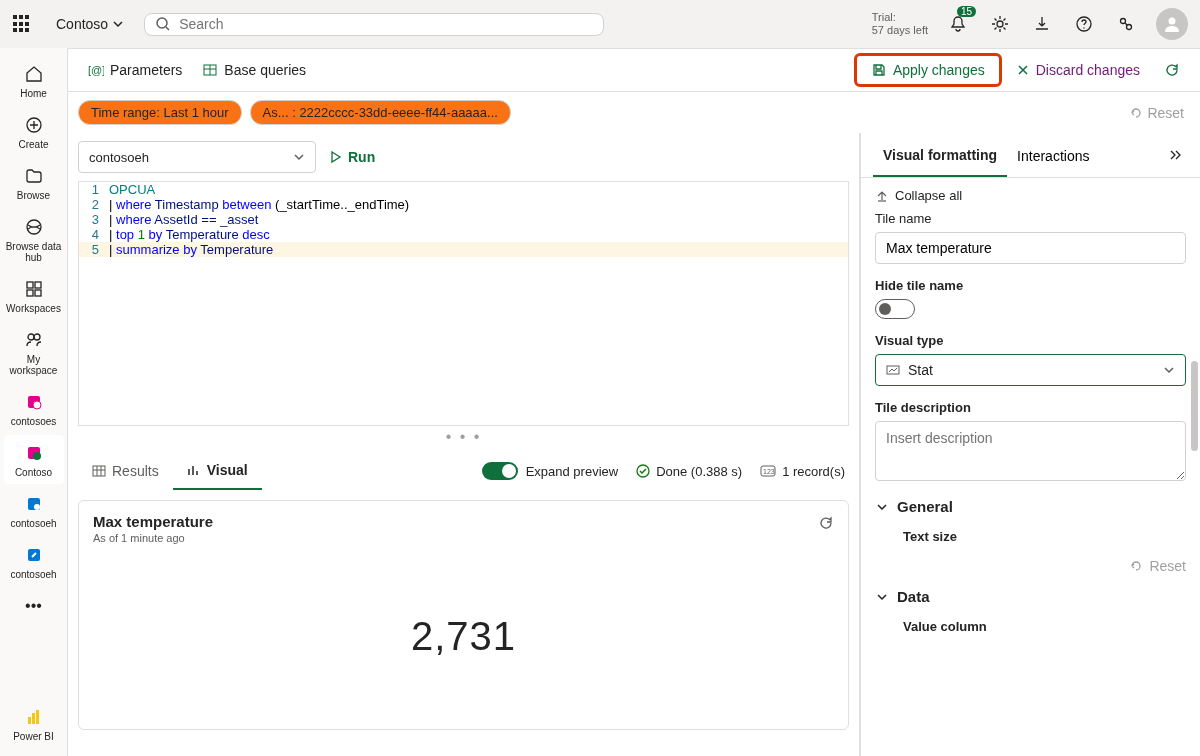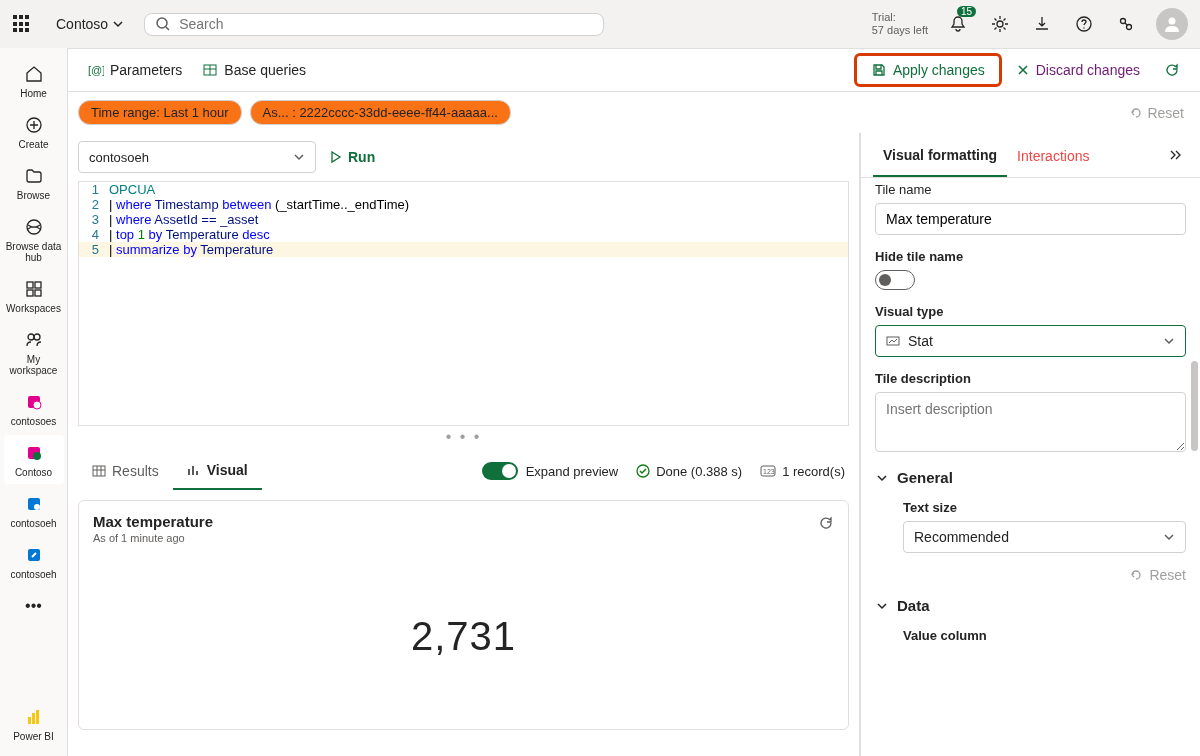--- a/index.html
+++ b/index.html
@@ -57,21 +57,21 @@
 .records { margin-left: 18px; display: flex; align-items: center; gap: 6px; font-size: 13px; margin-right: 4px; }
 
 .visual-card { border: 1px solid #e1dfdd; border-radius: 6px; margin-top: 10px; padding: 12px 14px; height: 230px; position: relative; }
 .visual-title { font-size: 15px; font-weight: 600; }
 .visual-sub { font-size: 11px; color: #605e5c; margin-top: 2px; }
 .refresh-icon { position: absolute; top: 14px; right: 14px; cursor: pointer; }
 .stat-value { font-size: 40px; text-align: center; margin-top: 70px; letter-spacing: 1px; }
 
 .right-pane { width: 340px; display: flex; flex-direction: column; overflow: hidden; border-left: 1px solid #e1dfdd; }
 .rp-tabs { display: flex; align-items: center; border-bottom: 1px solid #e1dfdd; padding: 0 12px; }
-.rp-tab { padding: 14px 10px 12px 10px; font-size: 14px; cursor: pointer; color: #ef4444; }
+.rp-tab { padding: 14px 10px 12px 10px; font-size: 14px; cursor: pointer; color: #000000; }
 .rp-tab.active { color: #242424; font-weight: 600; border-bottom: 2px solid #0f703b; }
 .rp-expand { margin-left: auto; cursor: pointer; padding: 6px; }
 .rp-body { flex: 1; overflow-y: auto; padding: 10px 14px; display: flex; flex-direction: column; gap: 14px; }
 .collapse-all { display: flex; align-items: center; gap: 6px; font-size: 13px; cursor: pointer; }
 .field-label { font-size: 13px; color: #242424; }
 .text-input { width: 100%; height: 32px; border: 1px solid #d1d1d1; border-radius: 4px; padding: 0 10px; font-size: 14px; }
 .textarea { width: 100%; height: 60px; border: 1px solid #d1d1d1; border-radius: 4px; padding: 8px 10px; font-size: 14px; resize: vertical; }
 .select { width: 100%; height: 32px; border: 1px solid #d1d1d1; border-radius: 4px; padding: 0 10px; display: flex; align-items: center; justify-content: space-between; cursor: pointer; font-size: 14px; }
 .select.accent { border-color: #0f703b; }
 .toggle-off { width: 40px; height: 20px; border: 1px solid #605e5c; border-radius: 10px; position: relative; cursor: pointer; }
@@ -401,20 +401,27 @@
         <div class="rp-tabs">
           <div class="rp-tab active">Visual formatting</div>
           <div class="rp-tab">Interactions</div>
           <div class="rp-expand">
             <svg width="14" height="14" viewBox="0 0 14 14">
                 <path d="M3 3l4 4-4 4M8 3l4 4-4 4" stroke="#242424" fill="none" stroke-width="1.3"></path>
               </svg>
           </div>
         </div>
         <div class="rp-body">
+          <div class="collapse-all">
+            <svg width="14" height="14" viewBox="0 0 14 14">
+                <path d="M7 3v8M3 7l4-4 4 4" stroke="#605e5c" fill="none" stroke-width="1.2"></path>
+                <path d="M3 12h8" stroke="#605e5c" stroke-width="1.2"></path>
+              </svg>
+            <span>Collapse all</span>
+          </div>
           <div>
             <div class="field-label" style="margin-top:-6px;">Tile name</div>
             <input class="text-input" style="margin-top: 6px;" value="Max temperature">
           </div>
           <div>
             <div class="field-label" style="font-weight:600;">Hide tile name</div>
             <div class="toggle-off" style="margin-top:6px;"></div>
           </div>
           <div>
             <div class="field-label" style="font-weight:600;">Visual type</div>
@@ -436,26 +443,20 @@
             <textarea class="textarea" style="margin-top: 6px;" placeholder="Insert description"></textarea>
           </div>
           <div class="section-hdr">
             <svg width="14" height="14" viewBox="0 0 14 14">
                 <path d="M3 5l4 4 4-4" stroke="#242424" fill="none" stroke-width="1.5"></path>
               </svg>
             <span>General</span>
           </div>
           <div class="sub-field">
             <div class="field-label" style="font-weight:600;">Text size</div>
-            <div class="select">
-              <span>Recommended</span>
-              <svg width="12" height="12" viewBox="0 0 12 12">
-                  <path d="M2 4l4 4 4-4" stroke="#605e5c" fill="none" stroke-width="1.5"></path>
-                </svg>
-            </div>
             <div class="reset-sub" style="margin-top:8px;">
               <svg width="14" height="14" viewBox="0 0 14 14">
                   <path d="M3 7a4 4 0 114 4M3 7l2-2M3 7l2 2" stroke="#a19f9d" fill="none" stroke-width="1.3"></path>
                 </svg>
               <span>Reset</span>
             </div>
           </div>
           <div class="section-hdr">
             <svg width="14" height="14" viewBox="0 0 14 14">
                 <path d="M3 5l4 4 4-4" stroke="#242424" fill="none" stroke-width="1.5"></path>

